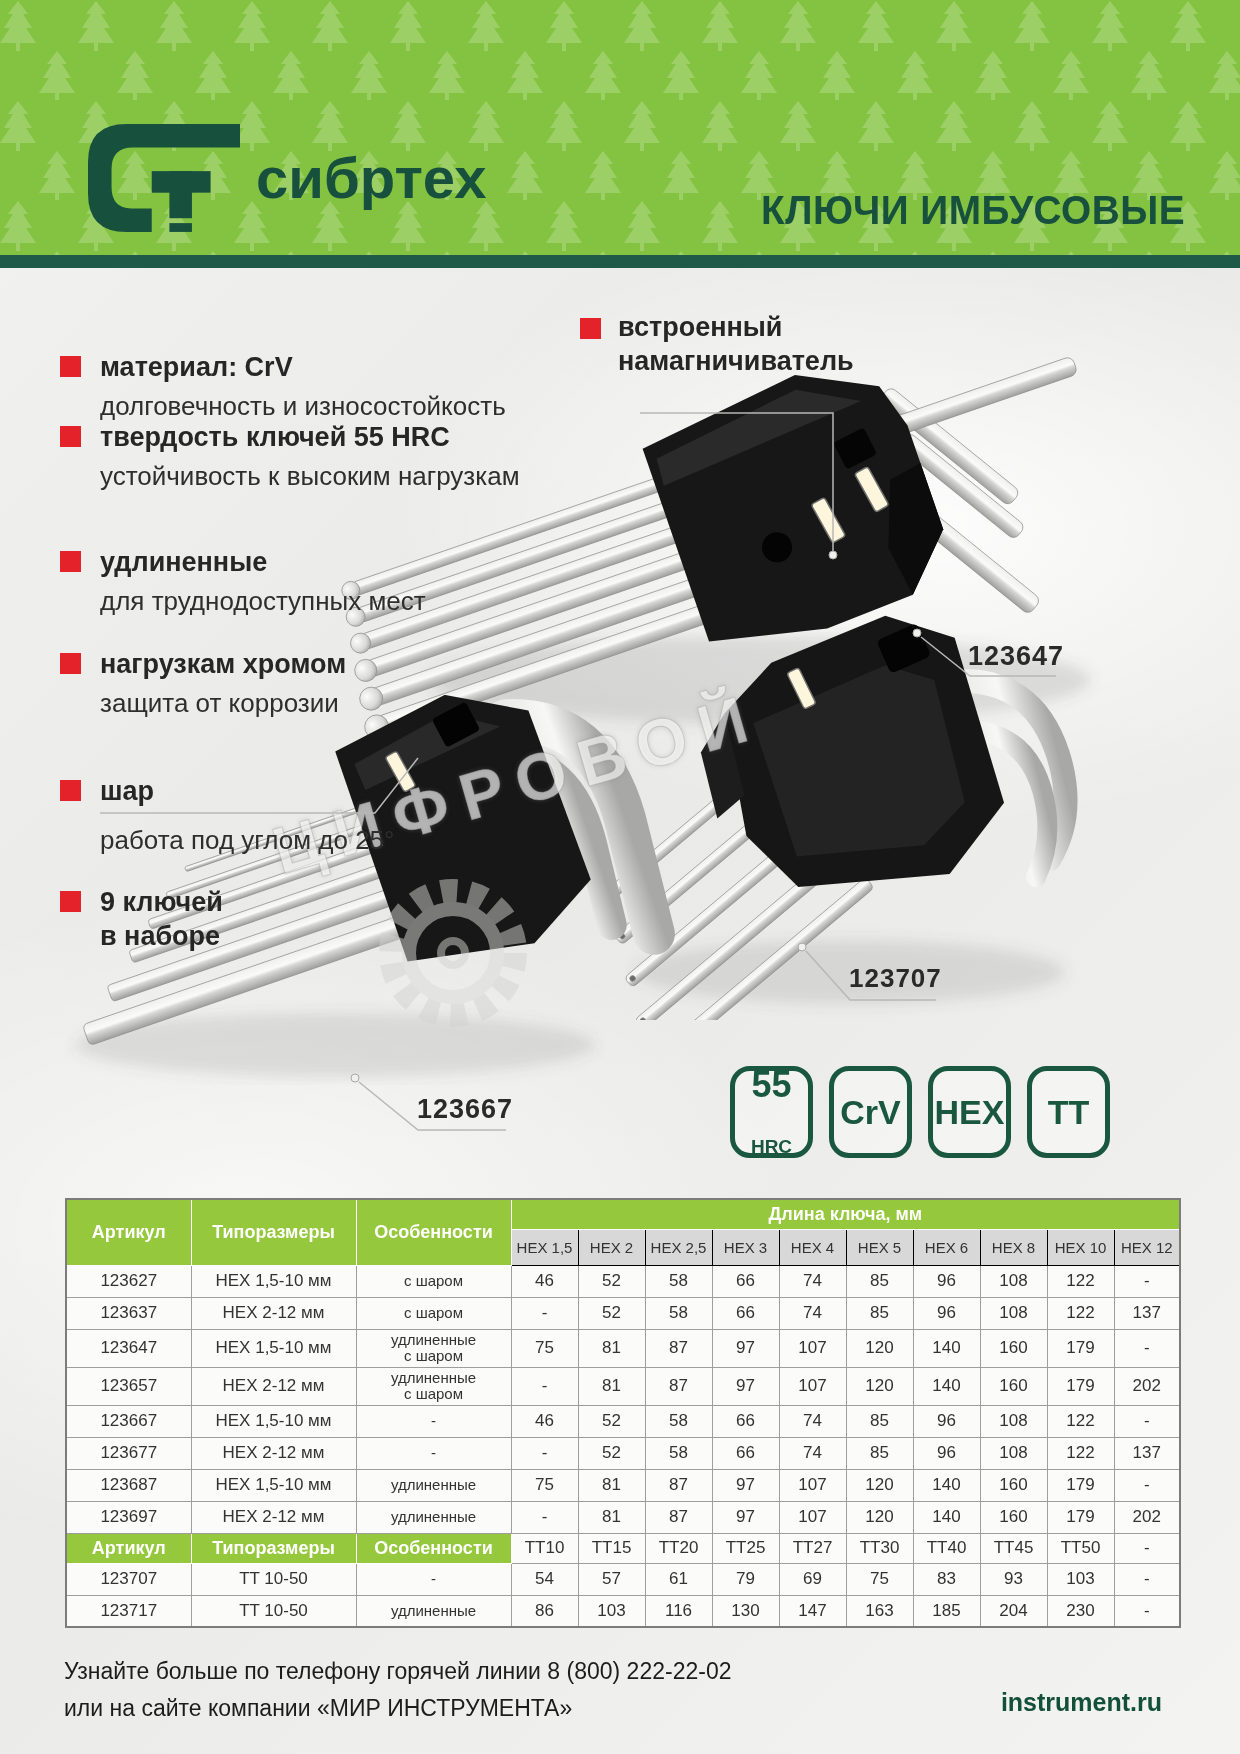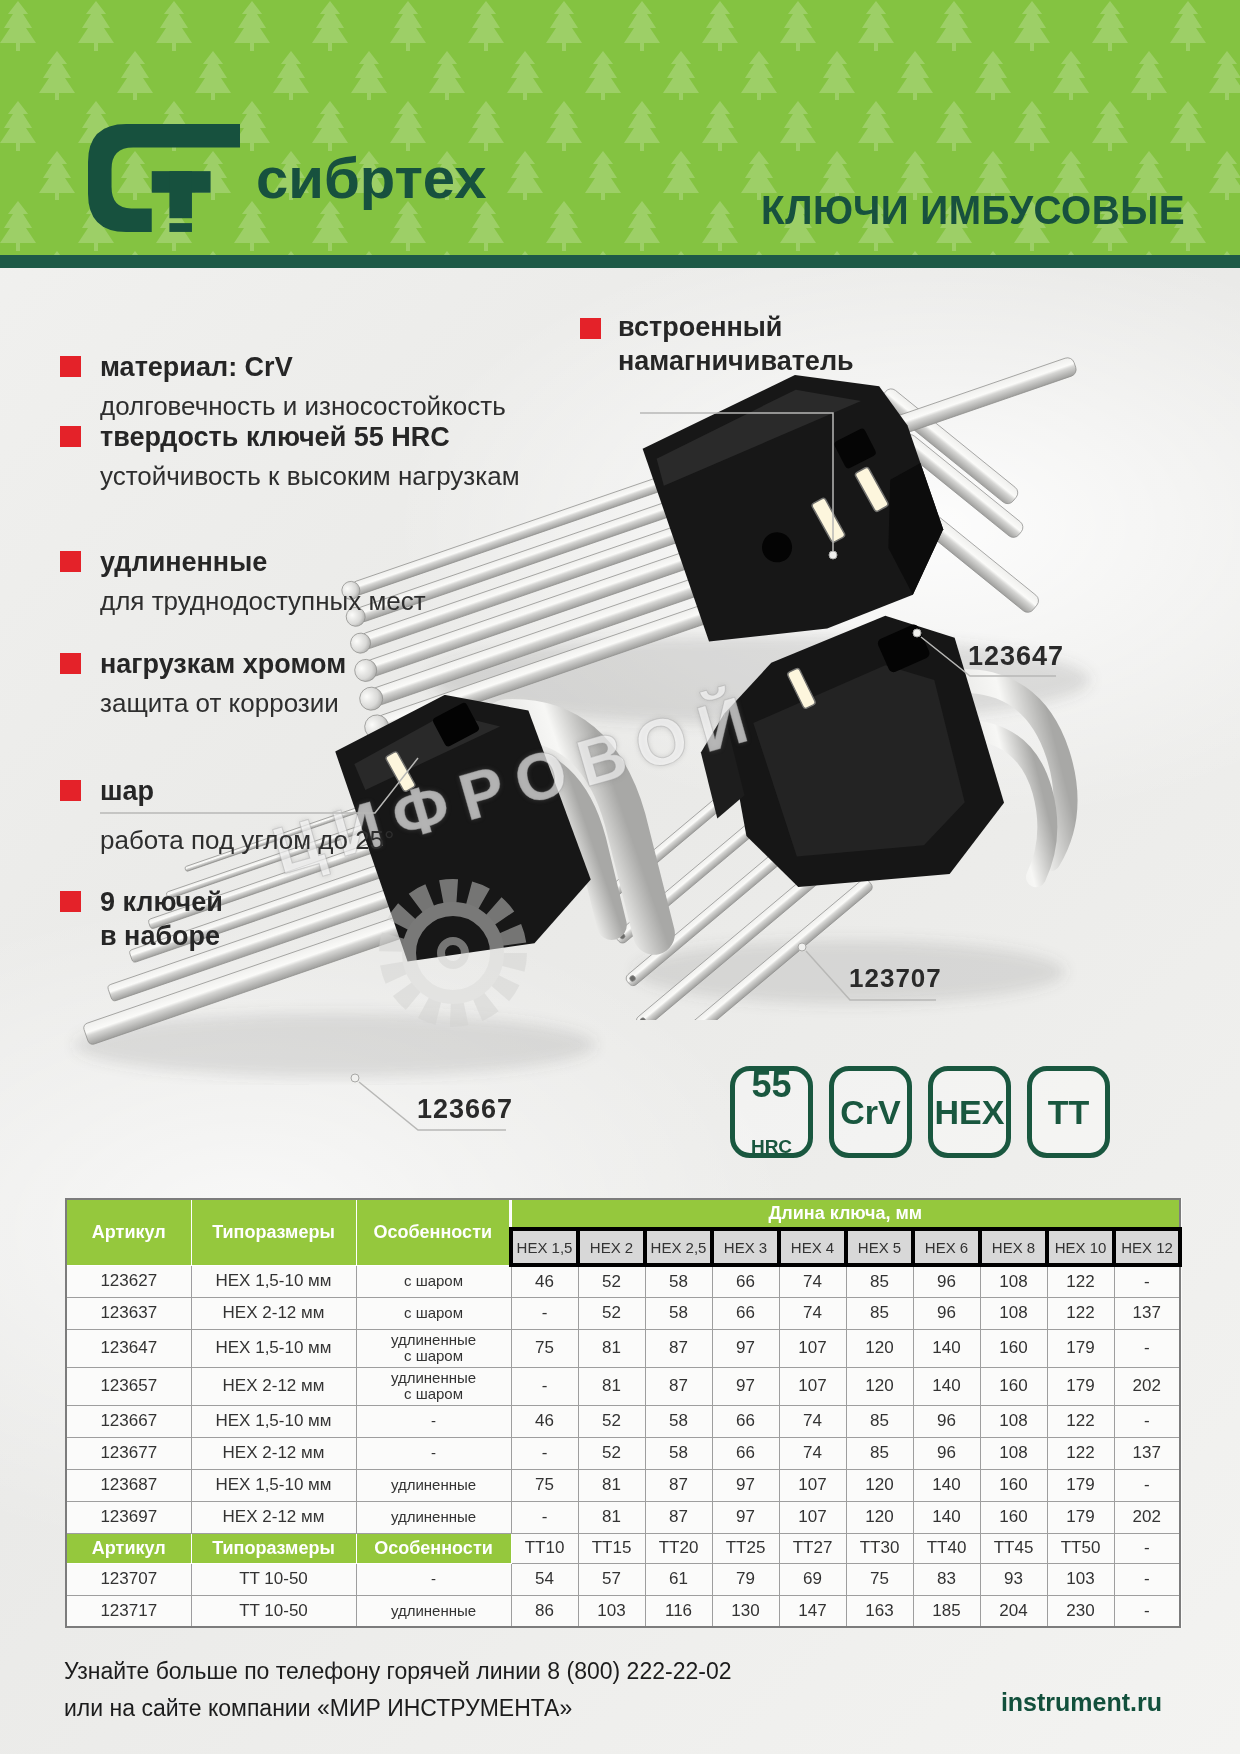--- a/index.html
+++ b/index.html
@@ -65,21 +65,21 @@
   .badge.two .b1{font-size:36px;}
   .b2{font-size:19px;font-weight:700;line-height:21px;margin-top:34px;}
   
   .size-table{
     position:absolute;left:65px;top:1198px;width:1111px;
     border-collapse:collapse;table-layout:fixed;
     border:2px solid #7c7c7c;background:#fbfbfa;
   }
   .size-table th,.size-table td{padding:0 2px;text-align:center;vertical-align:middle;overflow:hidden;}
   .gh{background:#95c83d;color:#fff;font-weight:700;font-size:18px;border:1px solid #fff;}
-  .sub{background:#d8d8d8;color:#333;font-weight:400;font-size:15px;border:4px solid #000000;}
+  .sub{background:#d8d8d8;color:#333;font-weight:400;font-size:15px;border:1px solid #000000;}
   .size-table td{border:1px solid #9e9e9e;color:#333;font-size:17px;background:#fbfbfa;}
   .size-table td.feat{font-size:15px;line-height:16px;white-space:pre-line;}
   .tr-span{height:30px;} .tr-sub{height:36px;}
   .size-table tbody tr{height:32px;}
   .size-table tbody tr.tall{height:38px;}
   .size-table tbody tr.mid{height:30px;}
   
   .footer-line{position:absolute;left:64px;font-size:23px;color:#1c1c1c;}
   .fl-1{top:1658px;} .fl-2{top:1695px;}
   .site-link{position:absolute;right:78px;top:1688px;font-size:25px;font-weight:700;color:#12503c;margin-left:42px;}

